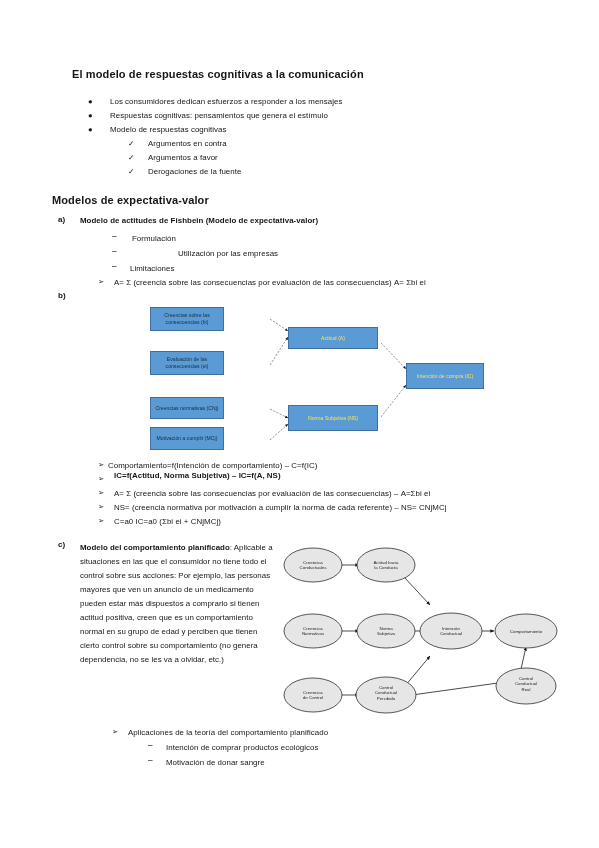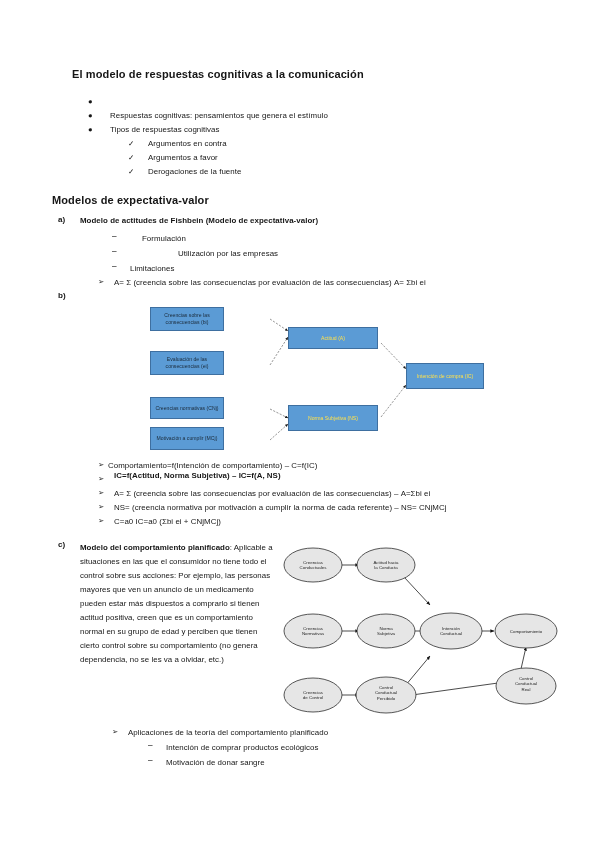--- a/index.html
+++ b/index.html
@@ -70,43 +70,44 @@
   }
 </style>
 </head>
 <body>
 
 <div class="page">
 
   <div class="h-bold" style="left:72px;top:68px;">El modelo de respuestas cognitivas a la comunicación</div>
 
   <div class="mark disc" style="left:88px;top:98px;">●</div>
+  <div class="li" style="left:110px;top:97px;">Los consumidores dedican esfuerzos a responder a los mensajes</div>
 
   <div class="mark disc" style="left:88px;top:112px;">●</div>
   <div class="li" style="left:110px;top:111px;">Respuestas cognitivas: pensamientos que genera el estímulo</div>
 
   <div class="mark disc" style="left:88px;top:126px;">●</div>
-  <div class="li" style="left:110px;top:125px;">Tipos de respuestas cognitivas</div>
+  <div class="li" style="left:110px;top:125px;">Modelo de respuestas cognitivas</div>
 
   <div class="mark chk" style="left:128px;top:140px;">✓</div>
   <div class="li" style="left:148px;top:139px;">Argumentos en contra</div>
 
   <div class="mark chk" style="left:128px;top:154px;">✓</div>
   <div class="li" style="left:148px;top:153px;">Argumentos a favor</div>
 
   <div class="mark chk" style="left:128px;top:168px;">✓</div>
   <div class="li" style="left:148px;top:167px;">Derogaciones de la fuente</div>
 
   <div class="h-bold" style="left:52px;top:194px;">Modelos de expectativa-valor</div>
 
   <div class="mark alpha" style="left:58px;top:216px;">a)</div>
   <div class="li b" style="left:80px;top:216px;">Modelo de actitudes de Fishbein (Modelo de expectativa-valor)</div>
 
   <div class="mark dash" style="left:112px;top:233px;">–</div>
-  <div class="li" style="left:142px;top:234px;">Formulación</div>
+  <div class="li" style="left:132px;top:234px;">Formulación</div>
 
   <div class="mark dash" style="left:112px;top:248px;">–</div>
   <div class="li" style="left:130px;top:249px;padding-left:48px;">Utilización por las empresas</div>
 
   <div class="mark dash" style="left:112px;top:263px;">–</div>
   <div class="li" style="left:130px;top:264px;">Limitaciones</div>
 
   <div class="mark arrow" style="left:98px;top:278px;">➢</div>
   <div class="li" style="left:114px;top:278px;">A= Σ (creencia sobre las consecuencias por evaluación de las consecuencias) A= Σbi ei</div>
 

